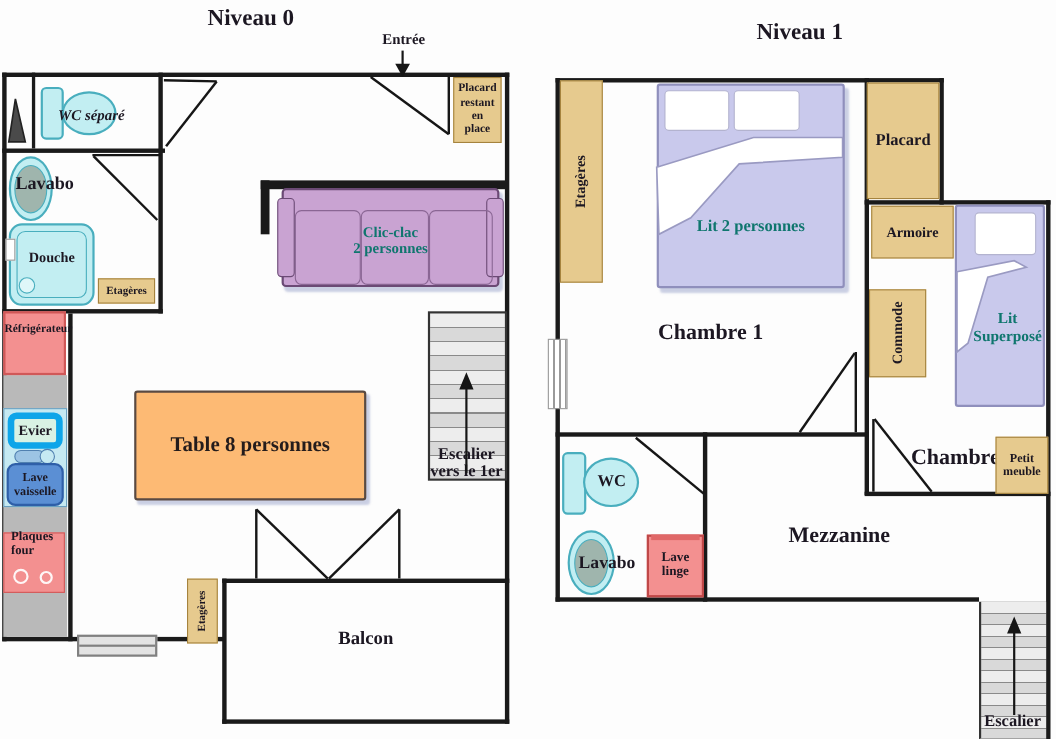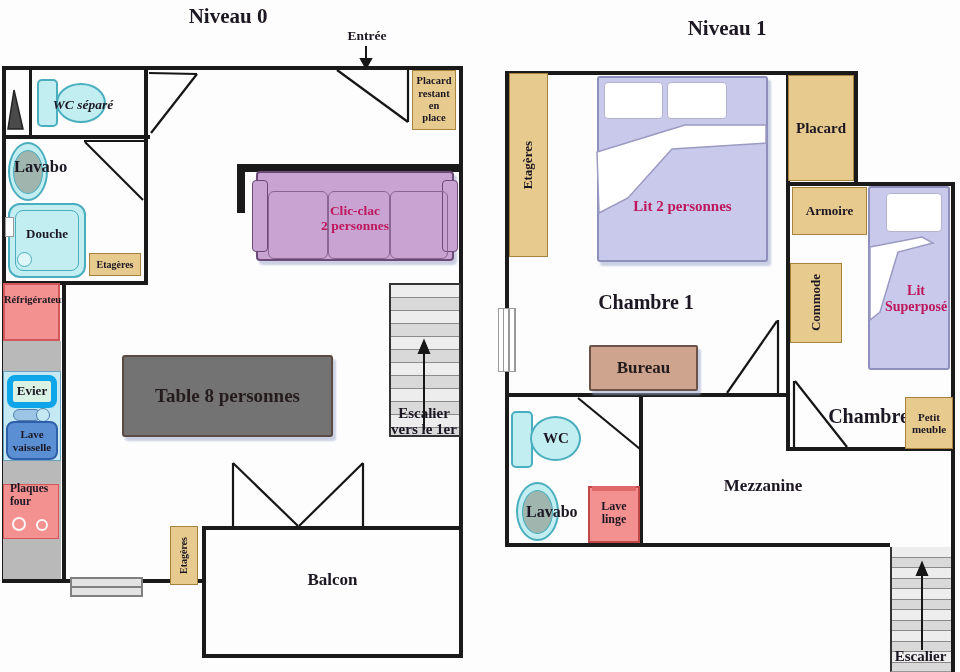--- a/index.html
+++ b/index.html
@@ -1,21 +1,21 @@
 <!DOCTYPE html>
 <html><head>
 <meta charset="utf-8">
 <style>
   html,body{margin:0;padding:0;background:#ffffff;}
   #canvas{position:relative;width:960px;height:672px;background:#fdfdfd;overflow:hidden;
           font-family:"Liberation Serif",serif;}
   .wall{position:absolute;background:#1a1a1a;}
   .lbl{position:absolute;font-weight:bold;color:#1c1722;white-space:pre-line;line-height:1.12;}
   .center{text-align:center;}
-  .navy{color:#be185d;text-align:center;}
+  .navy{color:#0f766e;text-align:center;}
   .tan{position:absolute;background:#e6ca8e;border:1.5px solid #a5833e;box-sizing:border-box;
        display:flex;align-items:center;justify-content:center;}
   .tan .lbl{position:static;}
   .vert{writing-mode:vertical-rl;transform:rotate(180deg);}
   .cyan{position:absolute;background:#c2eef2;border:2px solid #49aebe;box-sizing:border-box;}
   .red{position:absolute;background:#f39090;border:2px solid #d05858;box-sizing:border-box;}
   .shadowed{box-shadow:3px 4px 2px rgba(160,170,205,.55);}
   .stairs0{position:absolute;border:2px solid #333;box-sizing:border-box;
      background:repeating-linear-gradient(to bottom,#ededed 0 12px,#8a8a8a 12px 13px,#d9d9d9 13px 25px,#8a8a8a 25px 26px);}
   .stairs1{position:absolute;border-left:2px solid #333;border-bottom:1px solid #999;box-sizing:border-box;
@@ -94,21 +94,21 @@
 
   <div class="shadowed" style="position:absolute;left:256px;top:171px;width:198px;height:90px;background:#c9a3d2;border:2px solid #6b4a75;border-radius:4px;box-sizing:border-box;"></div>
   <div style="position:absolute;left:252px;top:180px;width:16px;height:72px;background:#c9a3d2;border:1.5px solid #6b4a75;border-radius:4px;box-sizing:border-box;"></div>
   <div style="position:absolute;left:442px;top:180px;width:16px;height:72px;background:#c9a3d2;border:1.5px solid #6b4a75;border-radius:4px;box-sizing:border-box;"></div>
   <div style="position:absolute;left:268px;top:191px;width:60px;height:68px;border:1.5px solid #8a6694;border-radius:6px;box-sizing:border-box;"></div>
   <div style="position:absolute;left:328px;top:191px;width:62px;height:68px;border:1.5px solid #8a6694;border-radius:6px;box-sizing:border-box;"></div>
   <div style="position:absolute;left:390px;top:191px;width:58px;height:68px;border:1.5px solid #8a6694;border-radius:6px;box-sizing:border-box;"></div>
   <div class="lbl center navy" style="left:295px;top:203px;width:120px;font-size:13.5px;">Clic-clac
 2 personnes</div>
 
-  <div class="shadowed" style="position:absolute;left:122px;top:355px;width:211px;height:82px;background:#737373;border:2px solid #5a4a42;border-radius:3px;box-sizing:border-box;display:flex;align-items:center;justify-content:center;">
+  <div class="shadowed" style="position:absolute;left:122px;top:355px;width:211px;height:100px;background:#fdba74;border:2px solid #5a4a42;border-radius:3px;box-sizing:border-box;display:flex;align-items:center;justify-content:center;">
     <span class="lbl center" style="font-size:19px;color:#241c1c;">Table 8 personnes</span>
   </div>
 
   <div class="stairs0" style="left:389px;top:283px;width:72px;height:154px;"></div>
   <div class="lbl center" style="left:384px;top:406px;width:80px;font-size:15px;line-height:1.05;">Escalier
 vers le 1er</div>
 
   <div class="tan" style="left:170px;top:526px;width:28px;height:59px;">
     <span class="lbl vert" style="font-size:10px;">Etagères</span>
   </div>
@@ -153,43 +153,40 @@
   <div class="tan" style="left:790px;top:263px;width:52px;height:80px;">
     <span class="lbl vert" style="font-size:13px;">Commode</span>
   </div>
 
   <div style="position:absolute;left:868px;top:186px;width:82px;height:184px;background:#c9c9ec;border:2px solid #8f8fbc;border-radius:3px;box-sizing:border-box;"></div>
   <div style="position:absolute;left:886px;top:193px;width:56px;height:39px;background:#fff;border:1.5px solid #b3b3cf;border-radius:4px;box-sizing:border-box;"></div>
   <div class="lbl center navy" style="left:880px;top:283px;width:72px;font-size:14px;">Lit
 Superposé</div>
   <div class="lbl center" style="left:826px;top:371px;width:100px;font-size:20px;margin-top:34px;">Chambre 2</div>
 
-  <div class="shadowed" style="position:absolute;left:589px;top:345px;width:109px;height:46px;background:#cfa48f;border:2px solid #6a5248;border-radius:2px;box-sizing:border-box;display:flex;align-items:center;justify-content:center;">
-    <span class="lbl" style="font-size:17px;color:#241c1c;">Bureau</span>
-  </div>
 
   <div class="tan" style="left:905px;top:397px;width:48px;height:52px;">
     <span class="lbl center" style="font-size:11px;">Petit
 meuble</span>
   </div>
 
   <div class="cyan" style="left:511px;top:411px;width:22px;height:57px;border-radius:5px;"></div>
   <div class="cyan" style="left:530px;top:416px;width:51px;height:45px;border-radius:50%;"></div>
   <div class="lbl center" style="left:536px;top:430px;width:40px;font-size:15px;">WC</div>
 
   <div class="cyan" style="left:516px;top:482px;width:43px;height:59px;border-radius:50%;"></div>
   <div style="position:absolute;left:522px;top:490px;width:31px;height:44px;border-radius:50%;background:#9fb5ad;border:1.5px solid #49aebe;box-sizing:border-box;"></div>
   <div class="lbl" style="left:526px;top:503px;font-size:16px;">Lavabo</div>
 
   <div class="red" style="left:588px;top:486px;width:52px;height:57px;border-color:#c04848;"></div>
   <div style="position:absolute;left:592px;top:486px;width:44px;height:5px;background:#e06868;"></div>
   <div class="lbl center" style="left:590px;top:500px;width:48px;font-size:12px;">Lave
 linge</div>
 
-  <div class="lbl center" style="left:716px;top:476px;width:94px;font-size:17px;">Mezzanine</div>
+  <div class="lbl center" style="left:716px;top:476px;width:94px;font-size:20px;">Mezzanine</div>
 
   <div class="stairs1" style="left:890px;top:547px;width:61px;height:125px;"></div>
   <div class="lbl center" style="left:890px;top:648px;width:61px;font-size:15px;">Escalier</div>
 
   <svg class="overlay" width="960" height="672" viewBox="0 0 960 672">
     <g stroke="#161616" stroke-width="2.2" fill="none">
 
       <line x1="149" y1="73" x2="197" y2="74"></line>
       <line x1="197" y1="74" x2="151" y2="133"></line>
 

